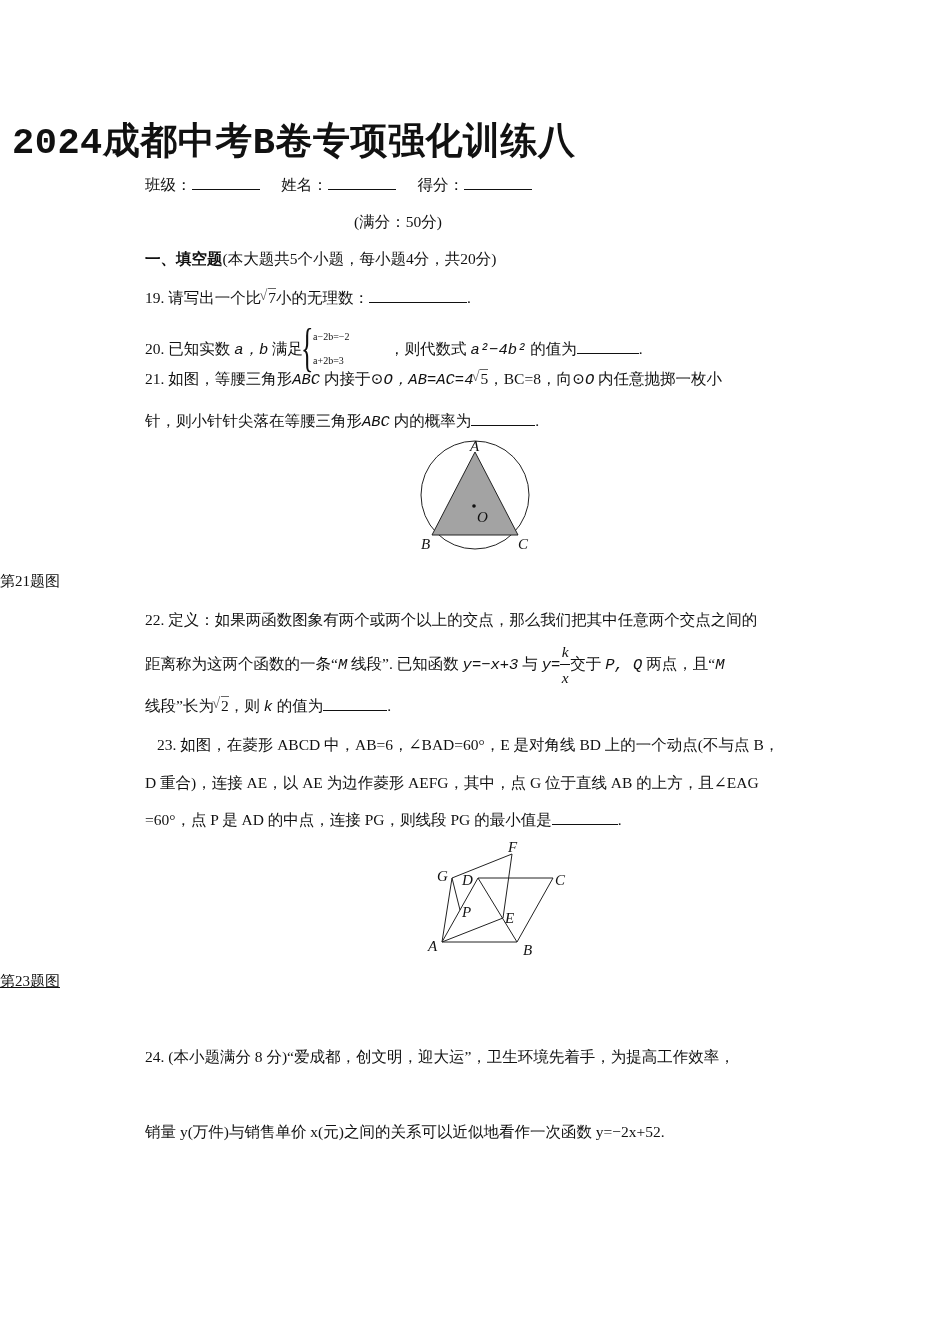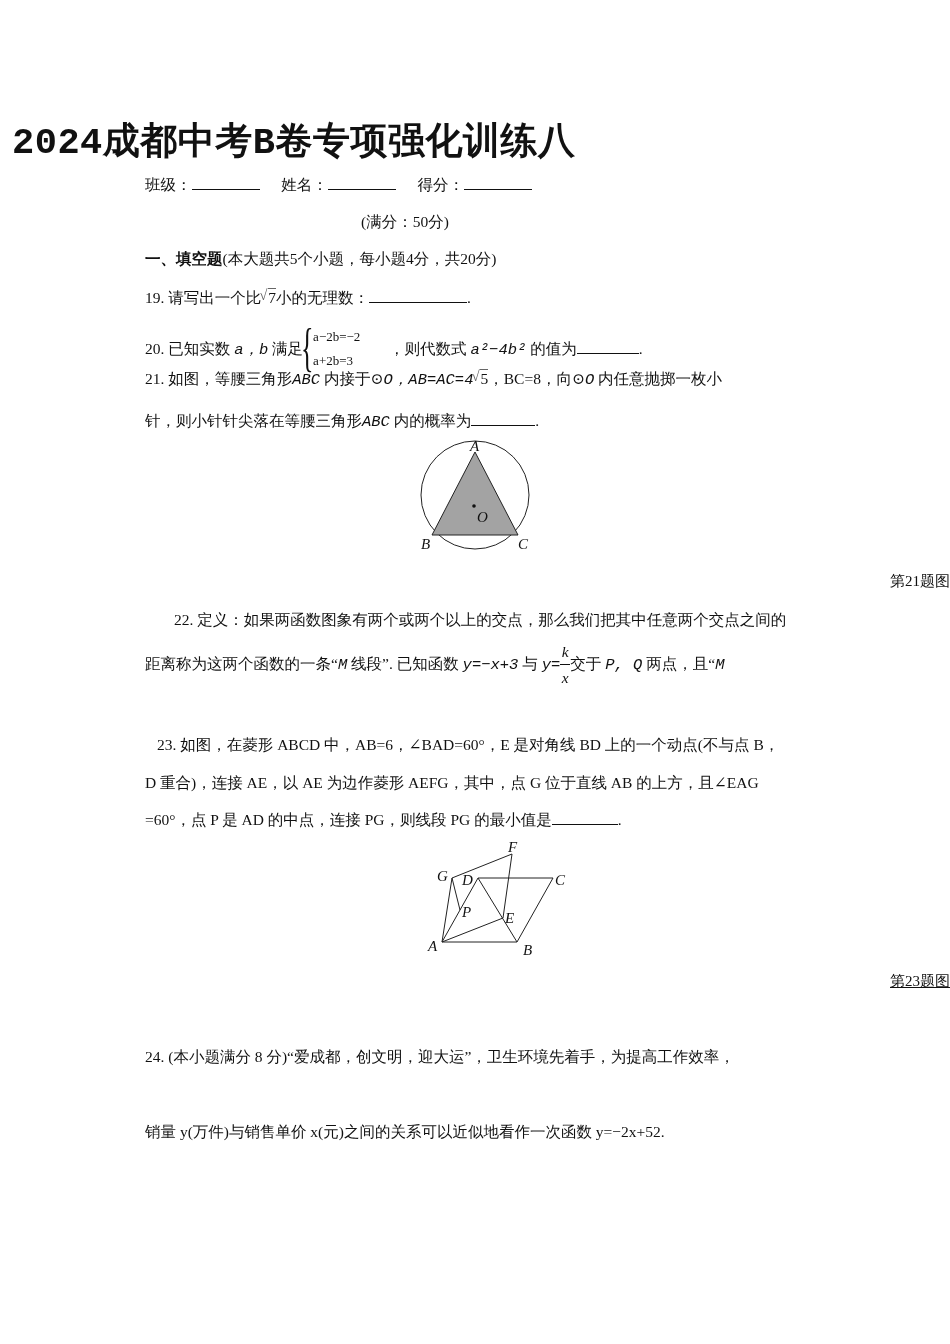--- a/index.html
+++ b/index.html
@@ -2,38 +2,38 @@
 <html><head>
 <meta charset="utf-8">
 <style>
   html, body { margin: 0; padding: 0; background: #ffffff; }
   body { width: 950px; height: 1344px; position: relative; overflow: hidden;
          font-family: "Liberation Serif", "DejaVu Serif", serif; color: #111; }
   .page { position: absolute; left: 0; top: 0; width: 950px; height: 1344px; }
   .title { position: absolute; left: 12px; width: 950px; top: 116px; text-align: left;
            font-size: 37px; font-weight: bold; letter-spacing: 0.5px; font-family: Liberation Mono, monospace; }
   .line { position: absolute; left: 145px; width: 665px; font-size: 15.5px; white-space: nowrap; line-height: 20px; }
-  .center { text-align: center; left: 11px; width: 788px; }
+  .center { text-align: center; left: 4px; width: 788px; }
   .bold { font-weight: bold; }
   .i { font-style: italic; font-family: Liberation Mono, monospace; }
   .blank { display: inline-block; border-bottom: 1px solid #111; height: 14px; vertical-align: baseline; }
   .sqrt { display: inline-block; position: relative; padding-left: 7px; }
   .sqrt::before { content: "√"; position: absolute; left: -2px; top: -3px; font-size: 15px; color: #666; }
   .sqrt > span { border-top: 1px solid #666; padding-top: 0px; }
   .frac { display: inline-block; position: relative; width: 10px; vertical-align: middle; text-align: center; line-height: 14px; }
   .frac .num { display: block; position: relative; top: -6px; font-style: italic; }
   .frac .den { display: block; position: relative; top: 6px; font-style: italic; }
   .frac .bar { position: absolute; left: 0; right: 0; top: 13px; border-top: 1px solid #111; }
   .system { display: inline-block; position: relative; vertical-align: middle; padding-left: 8px; height: 44px; width: 78px; }
   .system .brace { position: absolute; left: -2px; top: -6px; font-size: 52px; line-height: 52px; font-weight: 100; transform: scaleX(0.5); transform-origin: left; }
-  .system .eq { position: absolute; left: 10px; font-size: 13px; white-space: nowrap; }
+  .system .eq { position: absolute; left: 10px; font-size: 10px; white-space: nowrap; }
   .system .eq1 { top: -1px; }
   .system .eq2 { top: 23px; }
   .figure { position: absolute; }
-  .caption { position: absolute; left: 0; width: 950px; text-align: right; font-size: 15px; }
+  .caption { position: absolute; left: 0; width: 950px; text-align: left; font-size: 15px; }
   svg text { font-family: "Liberation Serif", "DejaVu Serif", serif; font-style: italic; font-size: 15px; fill: #111; }
 </style>
 </head>
 <body>
 
 <div class="page">
 
   <div class="title">2024成都中考B卷专项强化训练八</div>
 
   <div class="line" style="top:175px;">
@@ -83,32 +83,37 @@
     <circle cx="475" cy="495" r="54" fill="none" stroke="#222" stroke-width="1"></circle>
     <polygon points="475,452 432,535 518,535" fill="#a3a3a3" stroke="#222" stroke-width="1"></polygon>
     <circle cx="474" cy="506" r="1.8" fill="#111"></circle>
     <text x="470" y="451">A</text>
     <text x="421" y="549">B</text>
     <text x="518" y="549">C</text>
     <text x="477" y="522">O</text>
   </svg>
   <div class="caption" style="top:572px;">第21题图</div>
 
-  <div class="line" style="top:610px;margin-left:29px;">
+  <div class="line" style="top:610px;">
     <span>22.</span>
     <span>定义：如果两函数图象有两个或两个以上的交点，那么我们把其中任意两个交点之间的</span>
   </div>
   <div class="line" style="top:651px;">
     <span>距离称为这两个函数的一条“</span><span class="i">M</span>
     <span>线段”. 已知函数</span>
     <span class="i">y=−x+3</span>
     <span>与</span>
     <span class="i">y=</span><span class="frac"><span class="num">k</span><span class="bar"></span><span class="den">x</span></span><span>交于</span>
     <span class="i">P, Q</span>
     <span>两点，且“</span><span class="i">M</span>
+  </div>
+  <div class="line" style="top:696px;">
+    <span>线段”长为</span><span class="sqrt"><span>2</span></span><span>，则</span>
+    <span class="i">k</span>
+    <span>的值为</span><span class="blank" style="width:64px;"></span><span>.</span>
   </div>
 
   <div class="line" style="top:735px;margin-left:12px;">
     <span>23.</span>
     <span>如图，在菱形 ABCD 中，AB=6，∠BAD=60°，E 是对角线 BD 上的一个动点(不与点 B，</span>
   </div>
   <div class="line" style="top:773px;">
     <span>D 重合)，连接 AE，以 AE 为边作菱形 AEFG，其中，点 G 位于直线 AB 的上方，且∠EAG</span>
   </div>
   <div class="line" style="top:810px;">

